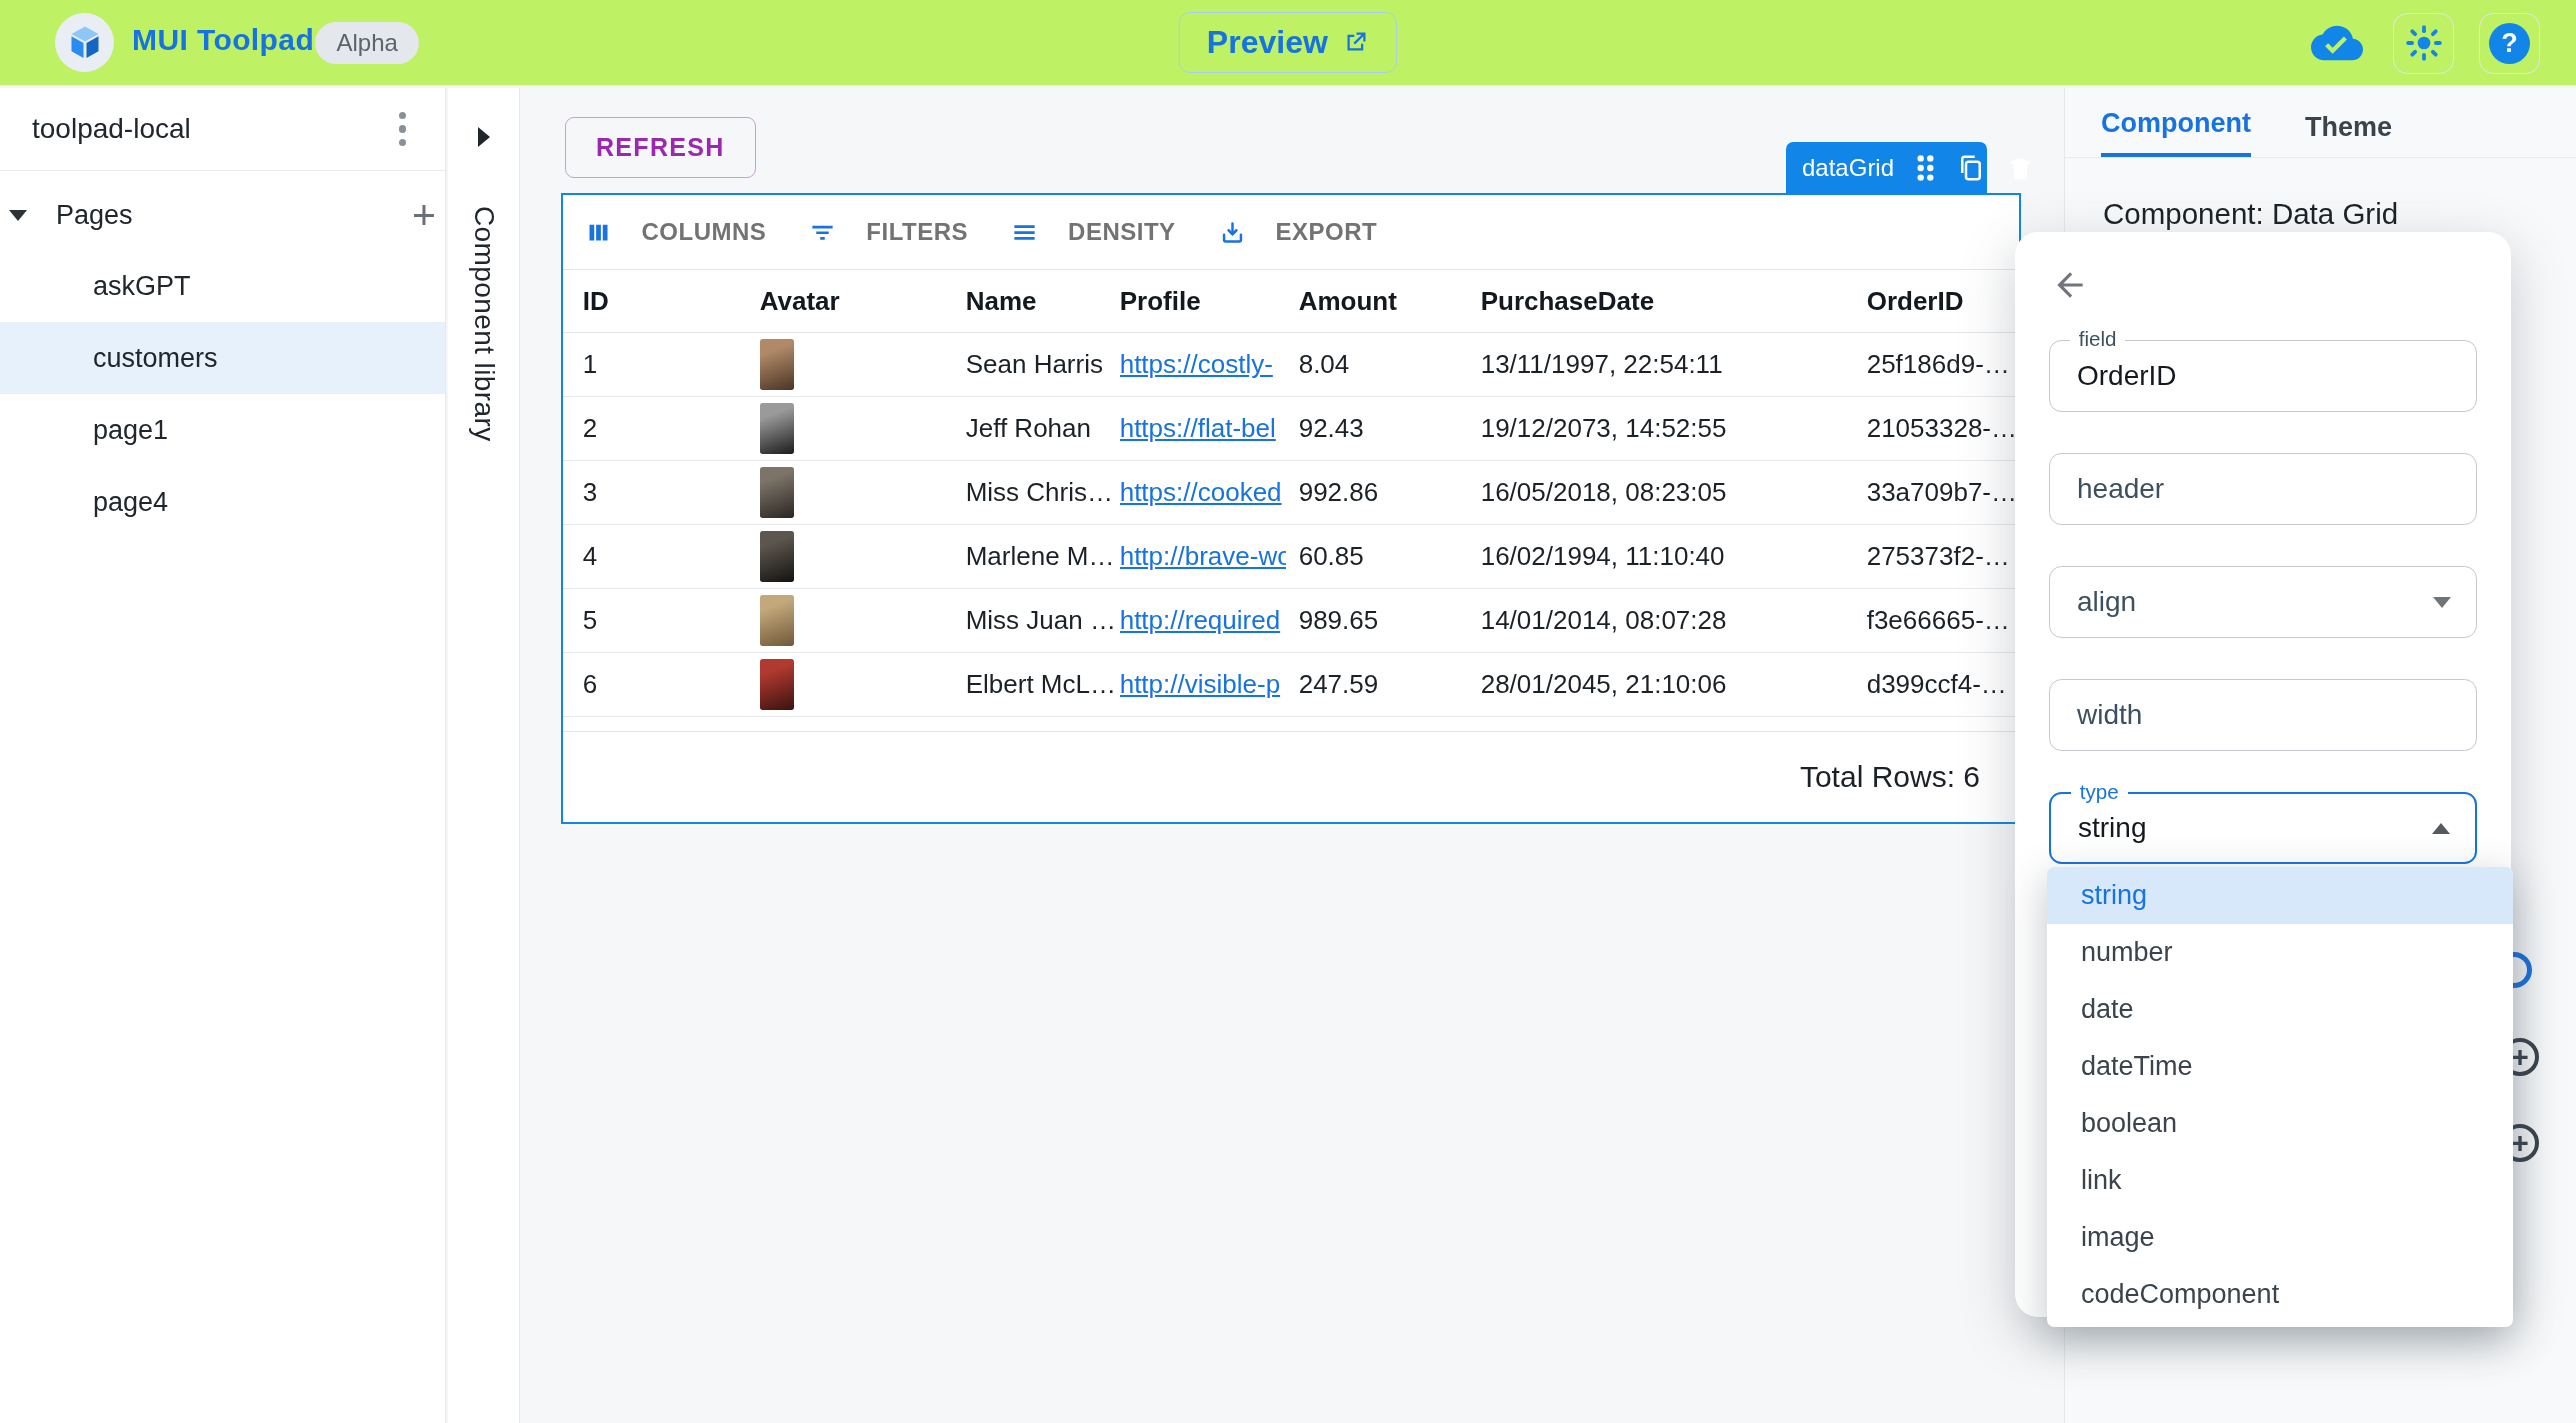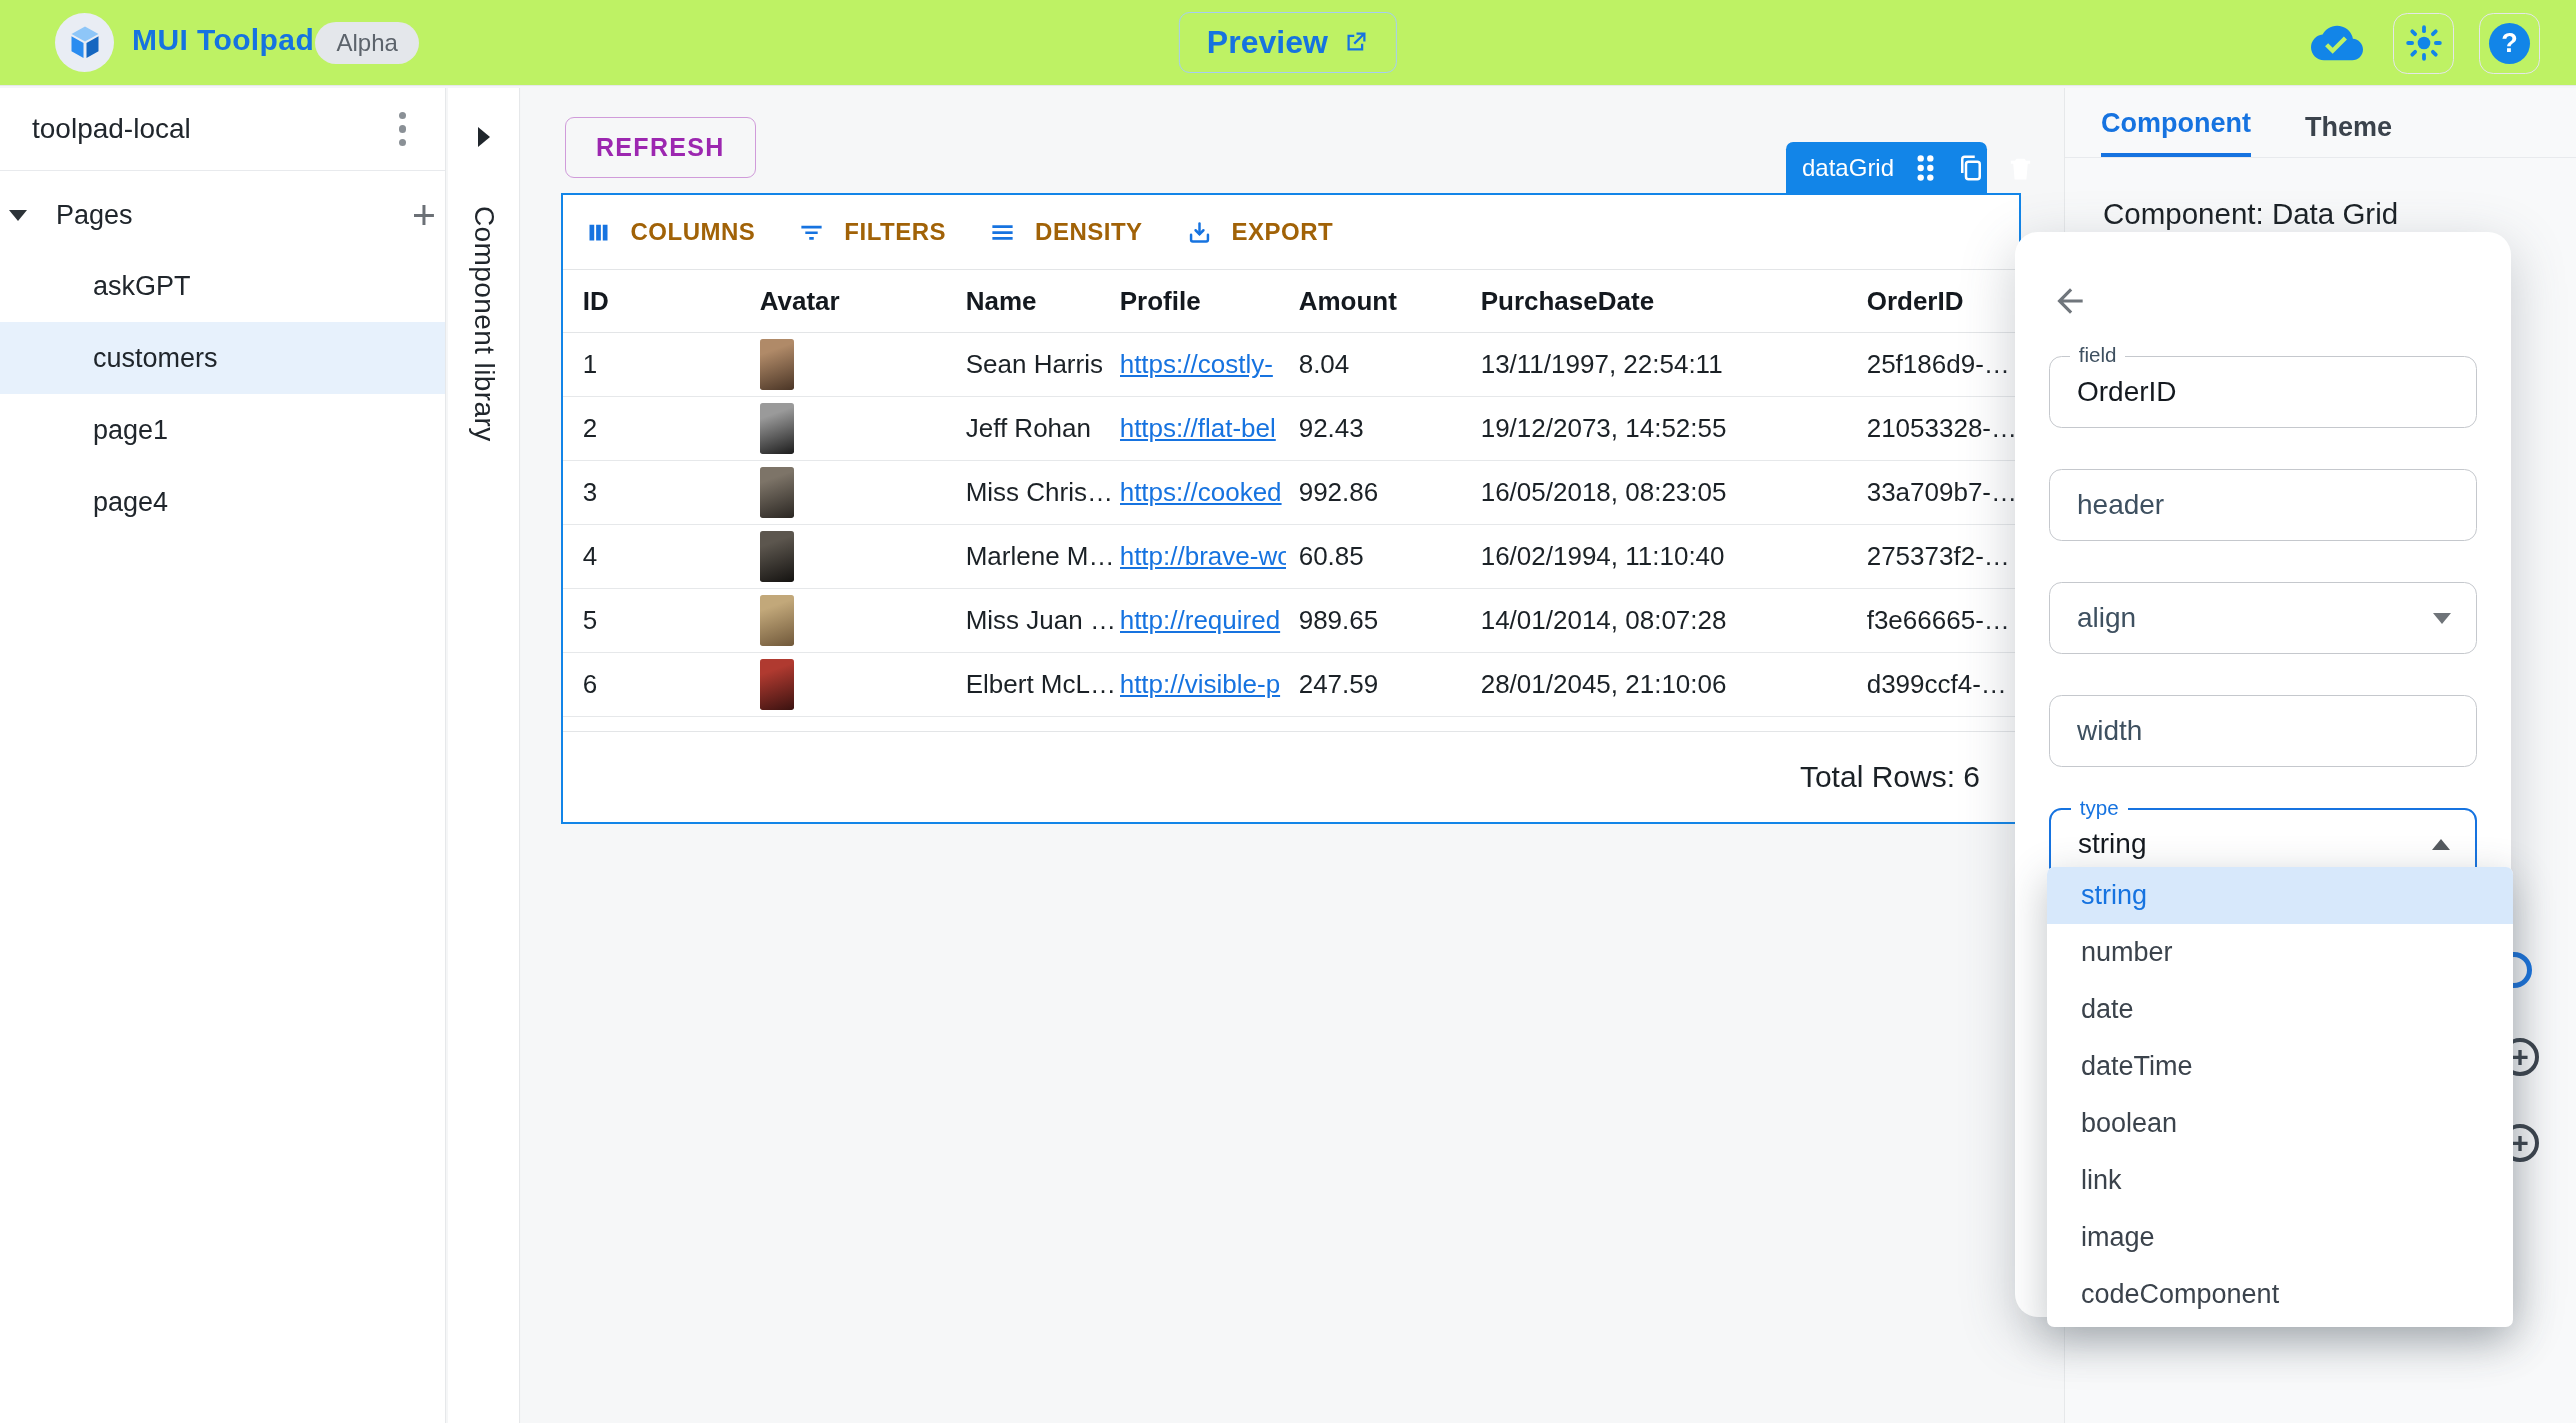--- a/index.html
+++ b/index.html
@@ -55,21 +55,21 @@
   .refresh-btn { position:absolute; left:44px; top:29px; height:61px; padding:0 30px;
                  border:1.8px solid #d09bda; border-radius:9px; background:transparent;
                  color:#9c27b0; font-size:25px; font-weight:700; letter-spacing:1.3px; cursor:pointer; }
   .sel-chip { position:absolute; left:1265px; top:54px; width:201px; height:52px; z-index:2;
               background:#1285e8; border-radius:7.2px 7.2px 0 0; display:flex; align-items:center;
               justify-content:space-between; gap:19.7px; padding:0 16px; cursor:grab; }
   .sel-chip .chip-label { color:#fff; font-size:24px; }
   .grid-outer { position:absolute; left:40px; top:105px; width:1460px; height:631px;
                 border:2.7px solid #1285e8; background:#fff; display:flex; flex-direction:column; z-index:1; }
   .grid-toolbar { height:74px; display:flex; align-items:center; gap:43px; padding-left:21.5px; }
-  .gt-btn { display:flex; align-items:flex-end; gap:19px; color:#a16207; font-size:24px; font-weight:600;
+  .gt-btn { display:flex; align-items:flex-end; gap:30px; color:#737373; font-size:24px; font-weight:600;
             letter-spacing:0.5px; background:none; border:none; cursor:pointer; }
   .grid-head, .grid-row { display:grid; grid-template-columns:177px 206px 154px 179px 182px 386px 1fr;
                           padding-left:19.7px; align-items:center; }
   .grid-head { height:64px; border-top:0.9px solid #e3e5e7; border-bottom:0.9px solid #e3e5e7;
                font-size:26px; font-weight:600; color:#14191f; }
   .grid-row { height:64px; border-bottom:0.9px solid #e6e8ea; font-size:26px; color:#1b2126; }
   .cell { white-space:nowrap; overflow:hidden; padding-right:12.5px; }
   .cell-link { color:#1673e0; text-decoration:underline; white-space:nowrap; overflow:hidden; display:block; }
   .avatar { display:block; width:34px; height:51px; border-radius:2.7px; background:#888; }
   .grid-spacer { flex:1; }
@@ -87,21 +87,21 @@
 
   .peek { position:absolute; z-index:4; }
   .peek-ring { width:36px; height:36px; border:5.4px solid #1673e0; border-radius:50%; }
   .peek-swap { width:38px; height:38px; border:4.5px solid #3b434c; border-radius:50%;
                display:flex; align-items:center; justify-content:center;
                color:#3b434c; font-size:30px; font-weight:700; background:transparent; }
 
   
   .popup { position:absolute; left:2015px; top:232px; width:496px; height:1085px; z-index:5;
            background:#fff; border-radius:23px; box-shadow:0 16px 54px rgba(70,80,95,.28);
-           padding:42px 34px; }
+           padding:26px 34px; }
   .back-btn { width:39px; height:39px; margin:7.2px 0 36px 1.8px; background:none; border:none; cursor:pointer; }
   .tp-field { position:relative; width:428px; height:72px; border:1.8px solid #c5c8cd; border-radius:12.5px;
               background:#fff; display:flex; align-items:center; padding:0 27px;
               font-size:28px; margin-bottom:41px; cursor:text; }
   .tp-field.focused { border:2.7px solid #1673e0; margin-bottom:0; }
   .notch-label { position:absolute; top:-14.3px; left:19.7px; background:#fff; padding:0 9px;
                  font-size:20.6px; color:#3e5060; }
   .tp-field.focused .notch-label { color:#1673e0; }
   .field-value { color:#14191f; }
   .field-ph { color:#3e5060; }

